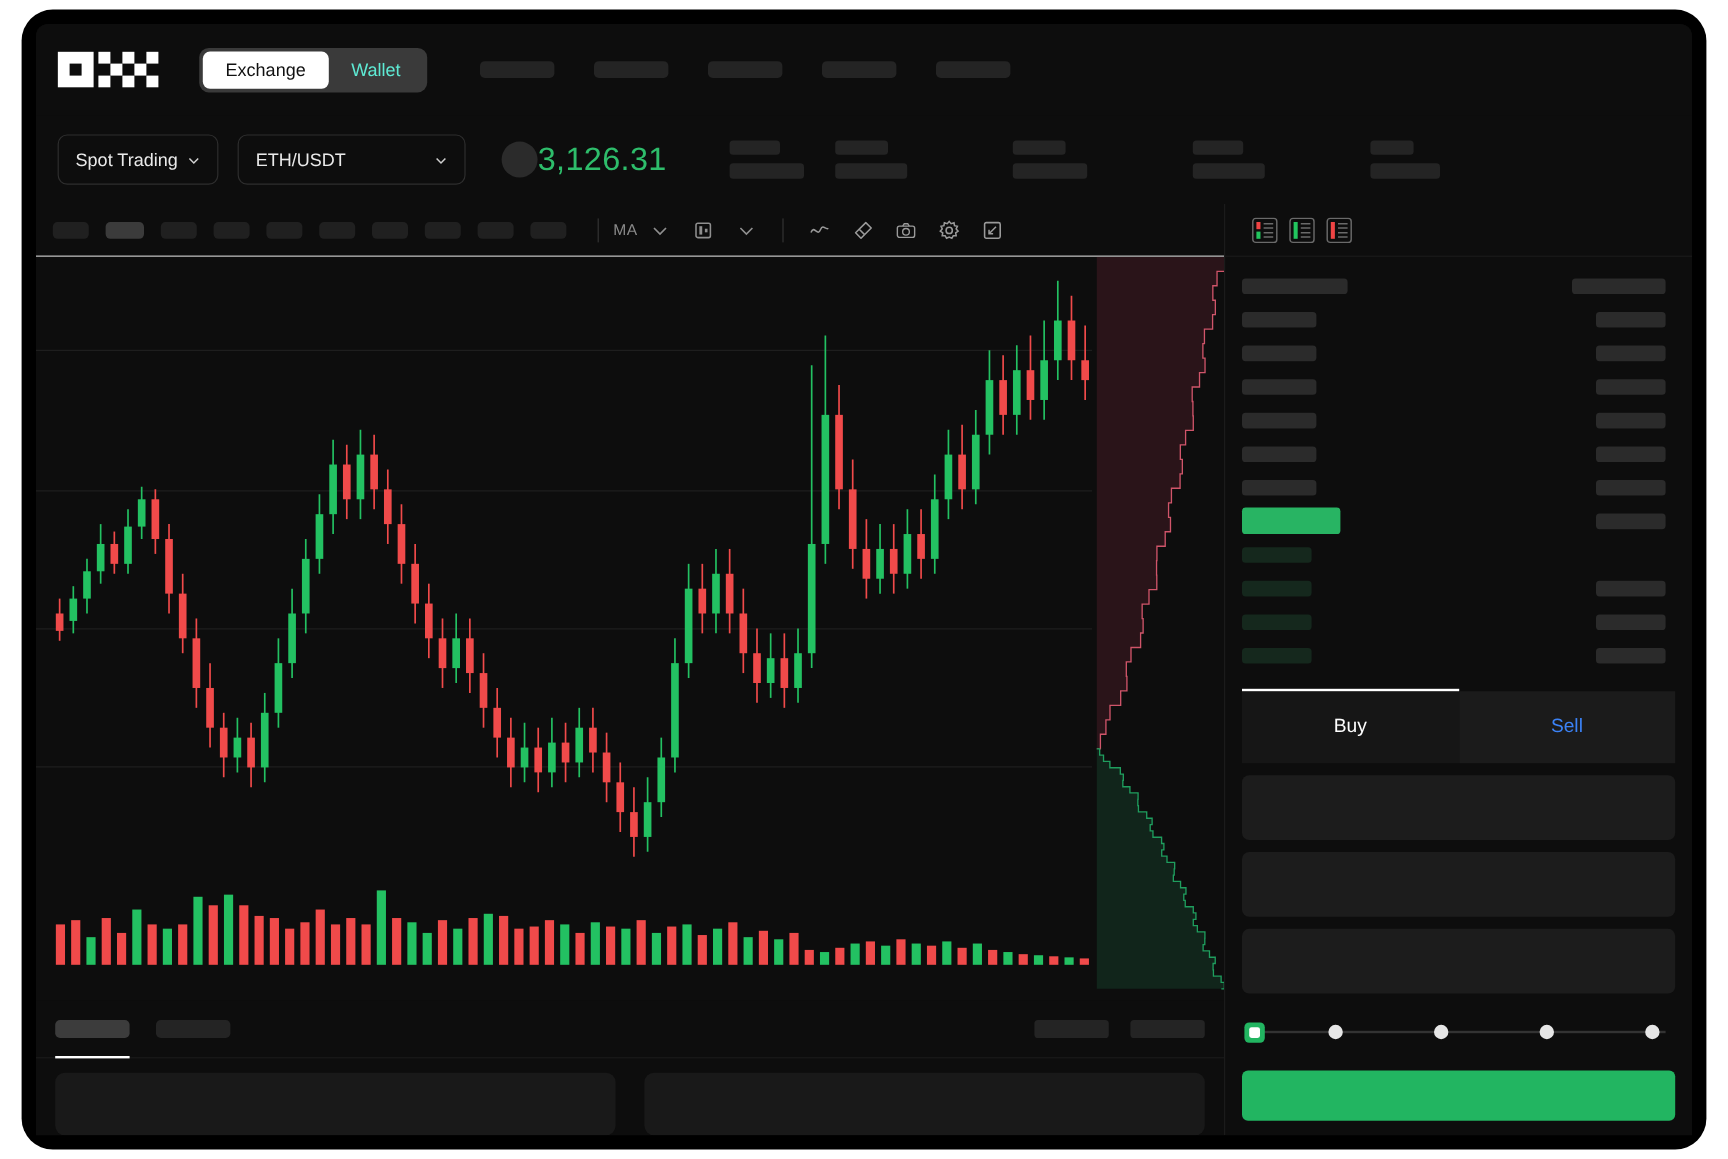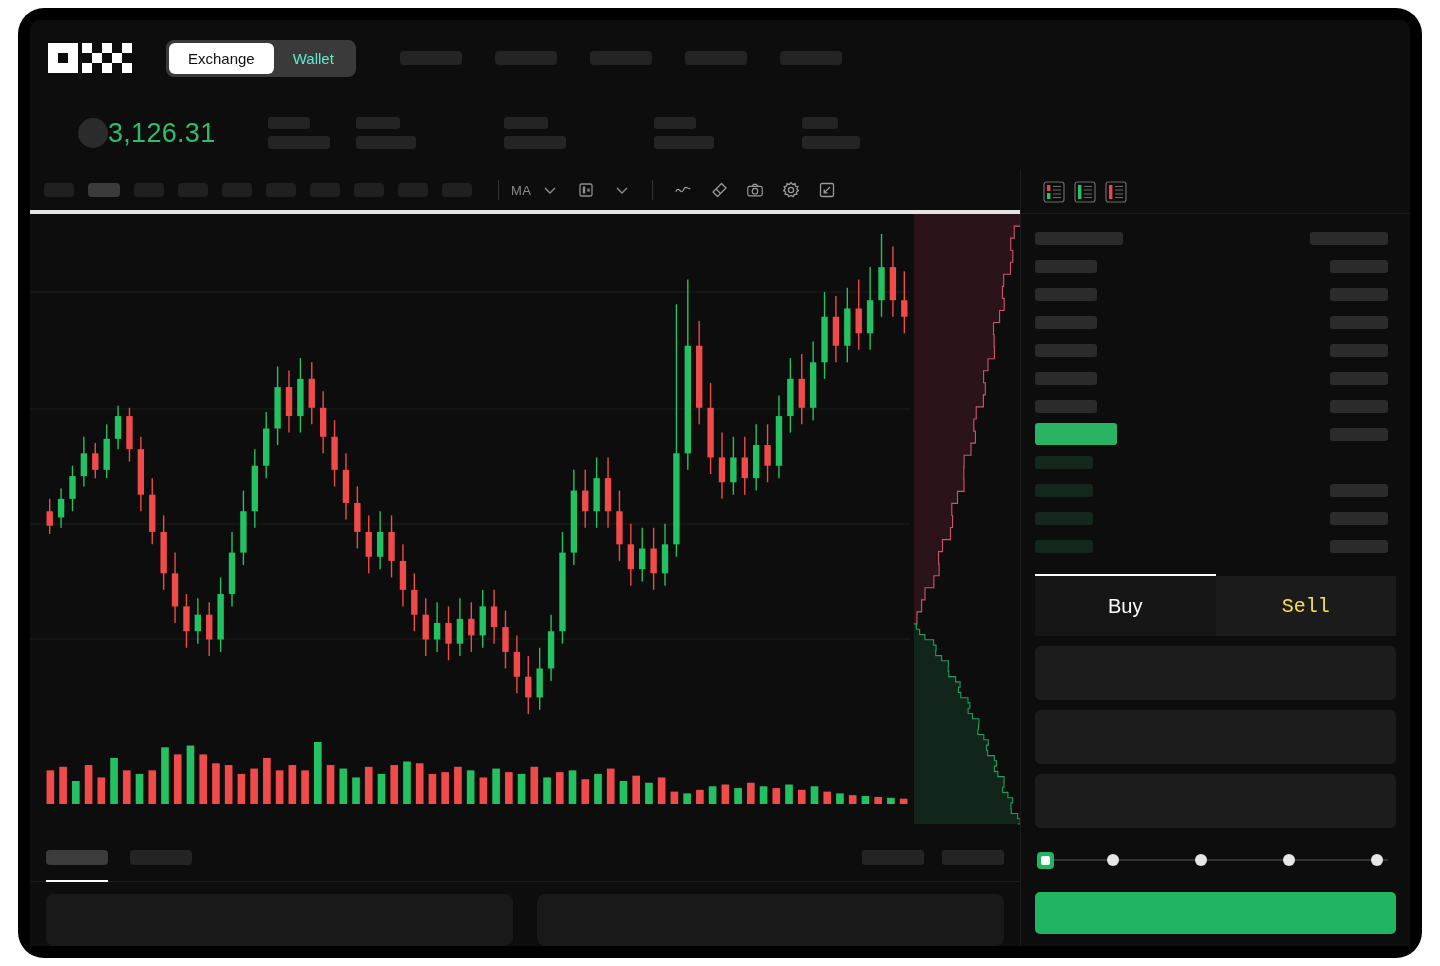--- a/index.html
+++ b/index.html
@@ -112,21 +112,21 @@
   .stat { display: flex; flex-direction: column; gap: 7px; }
   .sk { background: #242424; border-radius: 3px; }
 
   
   .charttools {
     position: absolute;
     left: 0; top: 150px;
     width: 990px; height: 44px;
     display: flex; align-items: center;
     padding-left: 14px;
-    border-bottom: 4px solid #e5e5e5;
+    border-bottom: 1px solid #e5e5e5;
   }
   .tfskel { width: 30px; height: 14px; border-radius: 4px; background: #202020; margin-right: 14px; }
   .tfskel.on { background: #3b3b3b; width: 32px; }
   .divider { width: 1px; height: 20px; background: #333; margin: 0 12px; }
   .ma { color: #8a8a8a; font-size: 13px; letter-spacing: .5px; }
   .ticon { width: 18px; height: 18px; margin: 0 9px; display: block; }
 
   
   .chartarea {
     position: absolute;
@@ -176,25 +176,25 @@
   .obbook { padding: 10px 22px 0 14px; height: 354px; position: relative; }
   .obrow { display: flex; align-items: center; height: 28px; justify-content: space-between; }
   .obrow .lft { border-radius: 3px; height: 13px; background: #2b2b2b; }
   .obrow .rgt { border-radius: 3px; height: 13px; background: #2b2b2b; }
   .obrow.hl .lft { background: #28b463; height: 22px; }
 
   
   .bstabs { display: flex; height: 62px; margin: 6px 14px 0 14px; border-top: 2px solid transparent; }
   .bstab {
     flex: 1; display: flex; align-items: center; justify-content: center;
-    font-size: 20px; cursor: pointer; position: relative;
+    font-size: 16px; cursor: pointer; position: relative;
     background: #151515;
   }
   .bstab.active { color: #ffffff; background: #161616; }
-  .bstab.inactive { color: #fde047; background: #1b1b1b; font-family: Liberation Mono, monospace; }
+  .bstab.inactive { color: #3b82f6; background: #1b1b1b; }
   .bstab.active::before {
     content: ""; position: absolute; top: -2px; left: 0;
     width: 100%; height: 2px; background: #ffffff;
   }
 
   .form { padding: 10px 14px 0 14px; display: flex; flex-direction: column; gap: 10px; }
   .field { height: 54px; background: #1c1c1c; border-radius: 6px; cursor: text; }
 
   .slider { margin: 22px 14px 0 14px; position: relative; height: 20px; }
   .strack { position: absolute; top: 9px; left: 8px; right: 8px; height: 2px; background: #333; }
@@ -251,21 +251,33 @@
     <div class="navskels">
       <div class="navskel"></div>
       <div class="navskel"></div>
       <div class="navskel"></div>
       <div class="navskel"></div>
       <div class="navskel"></div>
     </div>
   </div>
 
   <div class="subhead">
-
+    <div class="select">
+      <span>Spot Trading</span>
+      <svg class="chev" viewBox="0 0 12 12">
+        <path d="M2 4.5 L6 8.5 L10 4.5" fill="none" stroke="#cfcfcf" stroke-width="1.4"></path>
+      </svg>
+    </div>
+
+    <div class="select pair">
+      <span>ETH/USDT</span>
+      <svg class="chev" viewBox="0 0 12 12">
+        <path d="M2 4.5 L6 8.5 L10 4.5" fill="none" stroke="#cfcfcf" stroke-width="1.4"></path>
+      </svg>
+    </div>
 
     <div class="coin"></div>
     <div class="price">3,126.31</div>
 
     <div class="stats">
       <div class="stat">
         <div class="sk" style="width:42px;height:12px"></div>
         <div class="sk" style="width:62px;height:13px"></div>
       </div>
       <div class="stat">

